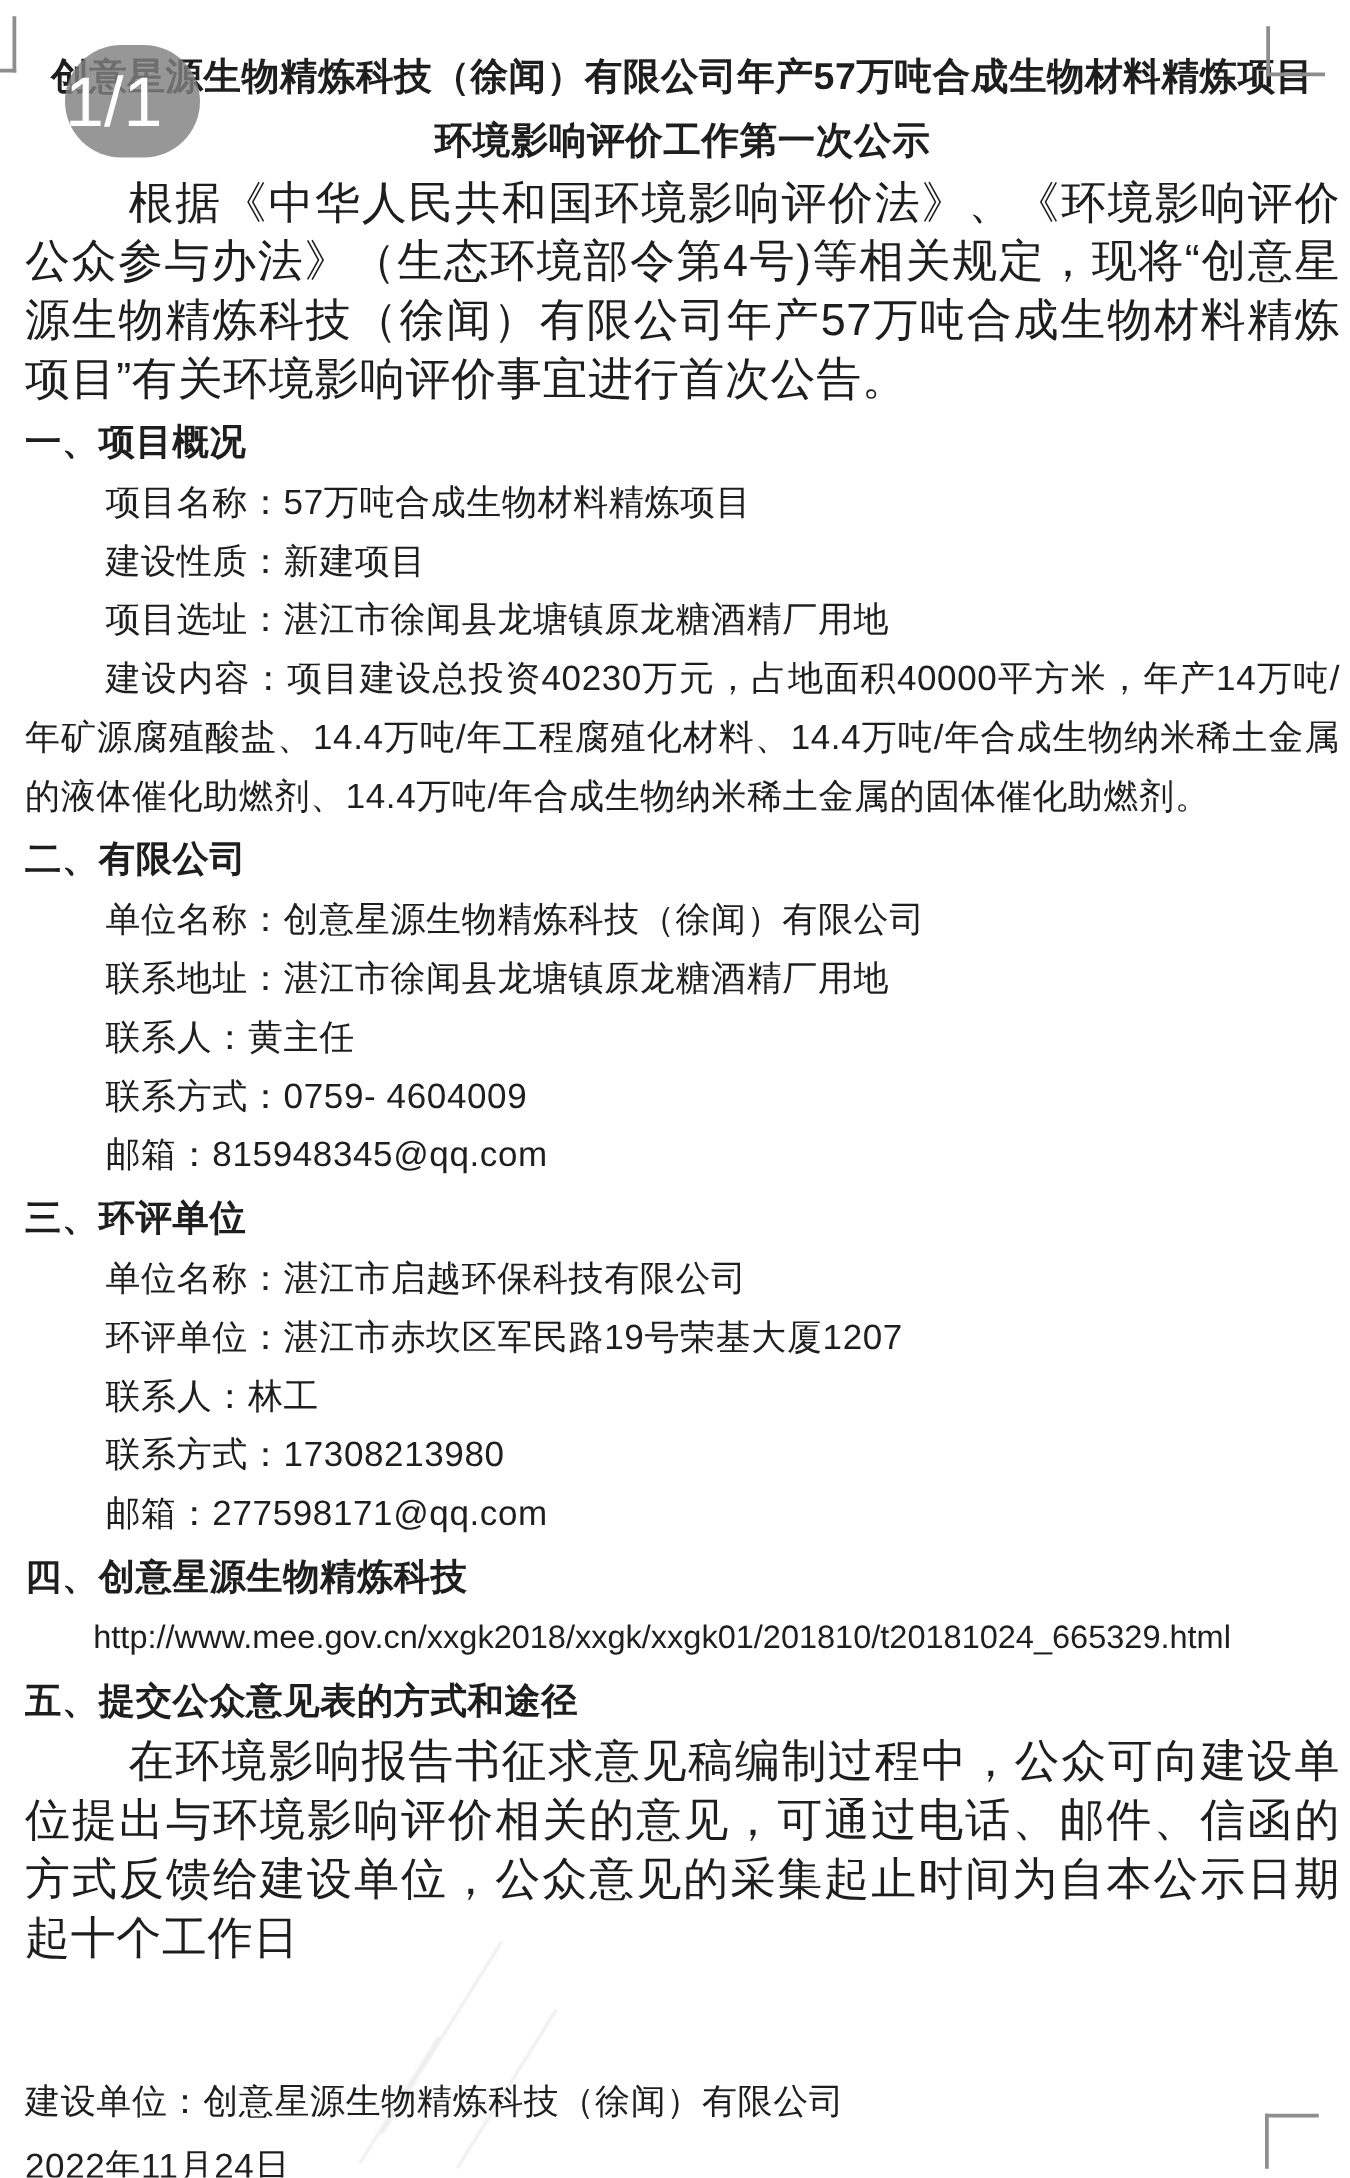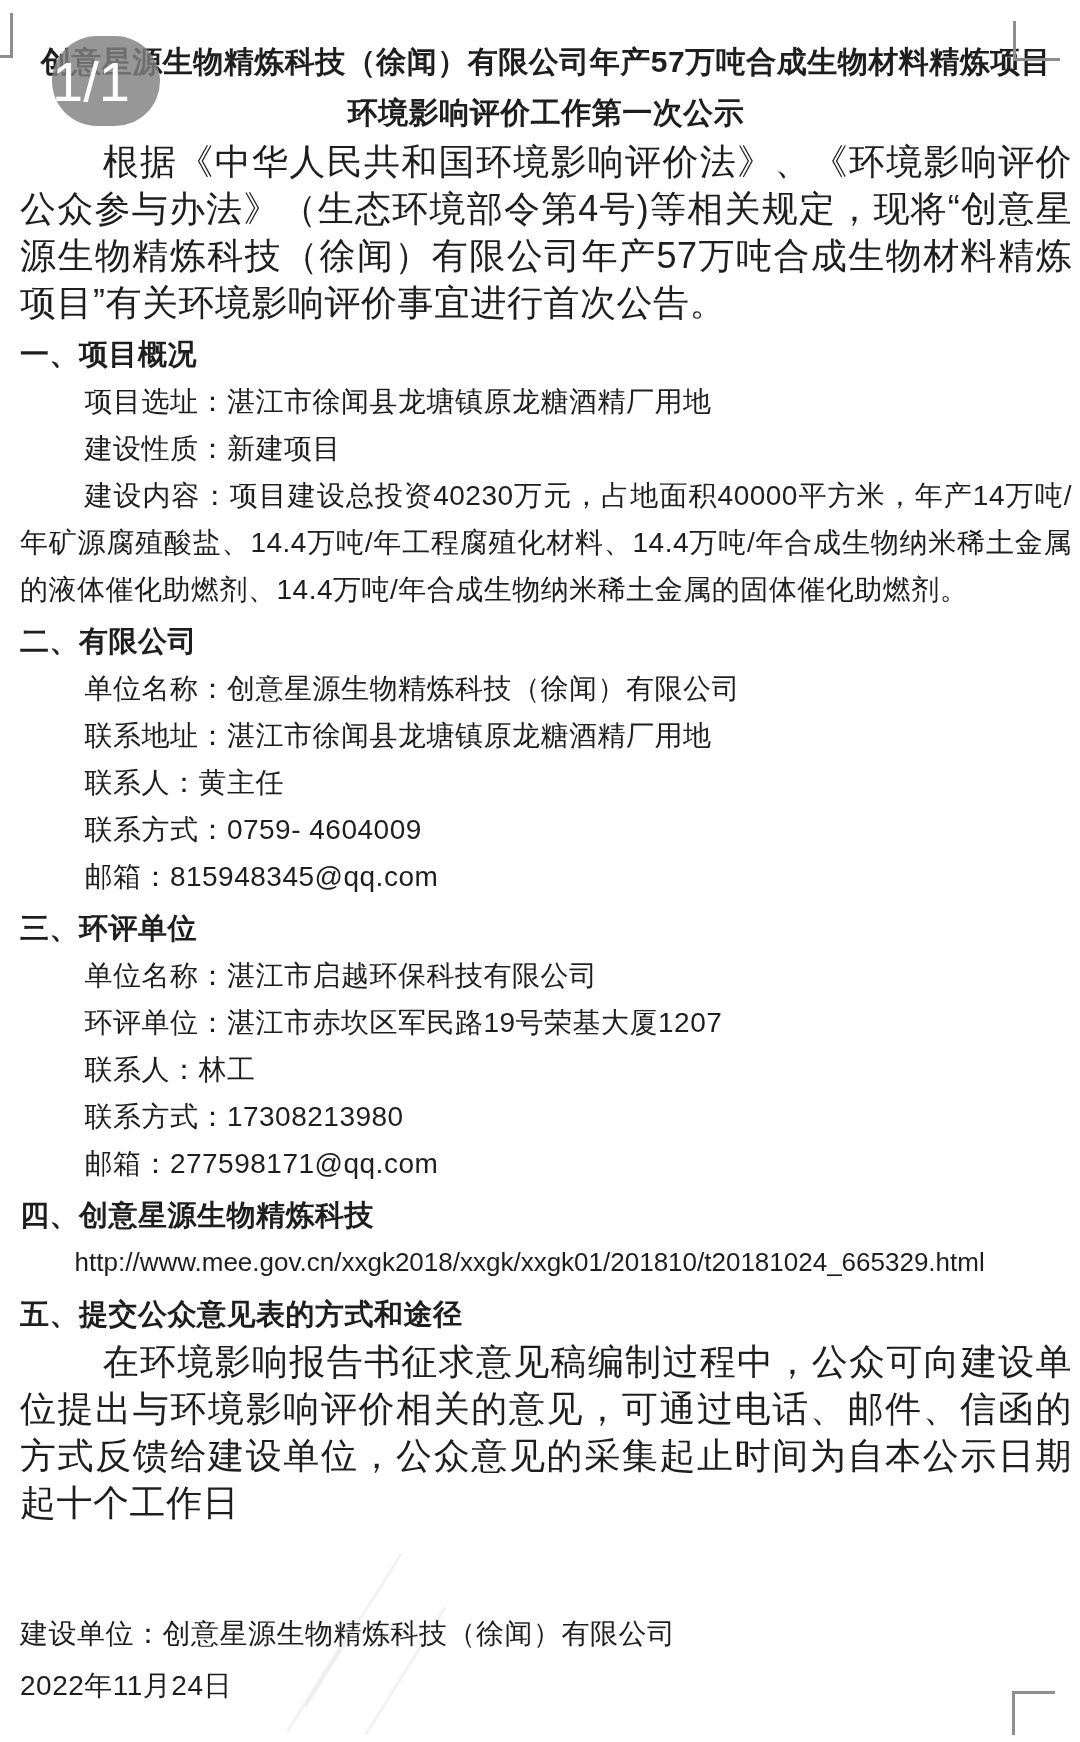--- a/index.html
+++ b/index.html
@@ -132,22 +132,23 @@
   </div>
 
   <div class="content">
 
     <h1 class="title-line">创意星源生物精炼科技（徐闻）有限公司年产57万吨合成生物材料精炼项目</h1>
     <h1 class="title-line">环境影响评价工作第一次公示</h1>
 
     <p class="para">根据《中华人民共和国环境影响评价法》、《环境影响评价公众参与办法》（生态环境部令第4号)等相关规定，现将“创意星源生物精炼科技（徐闻）有限公司年产57万吨合成生物材料精炼项目”有关环境影响评价事宜进行首次公告。</p>
 
     <h2 class="heading">一、项目概况</h2>
+    <p class="item">项目名称：57万吨合成生物材料精炼项目</p>
+    <p class="item">建设性质：新建项目</p>
     <p class="item">项目选址：湛江市徐闻县龙塘镇原龙糖酒精厂用地</p>
-    <p class="item">建设性质：新建项目</p>
     <p class="item">建设内容：项目建设总投资40230万元，占地面积40000平方米，年产14万吨/年矿源腐殖酸盐、14.4万吨/年工程腐殖化材料、14.4万吨/年合成生物纳米稀土金属的液体催化助燃剂、14.4万吨/年合成生物纳米稀土金属的固体催化助燃剂。</p>
 
     <h2 class="heading">二、有限公司</h2>
     <p class="item">单位名称：创意星源生物精炼科技（徐闻）有限公司</p>
     <p class="item">联系地址：湛江市徐闻县龙塘镇原龙糖酒精厂用地</p>
     <p class="item">联系人：黄主任</p>
     <p class="item">联系方式：0759- 4604009</p>
     <p class="item">邮箱：815948345@qq.com</p>
 
     <h2 class="heading">三、环评单位</h2>

